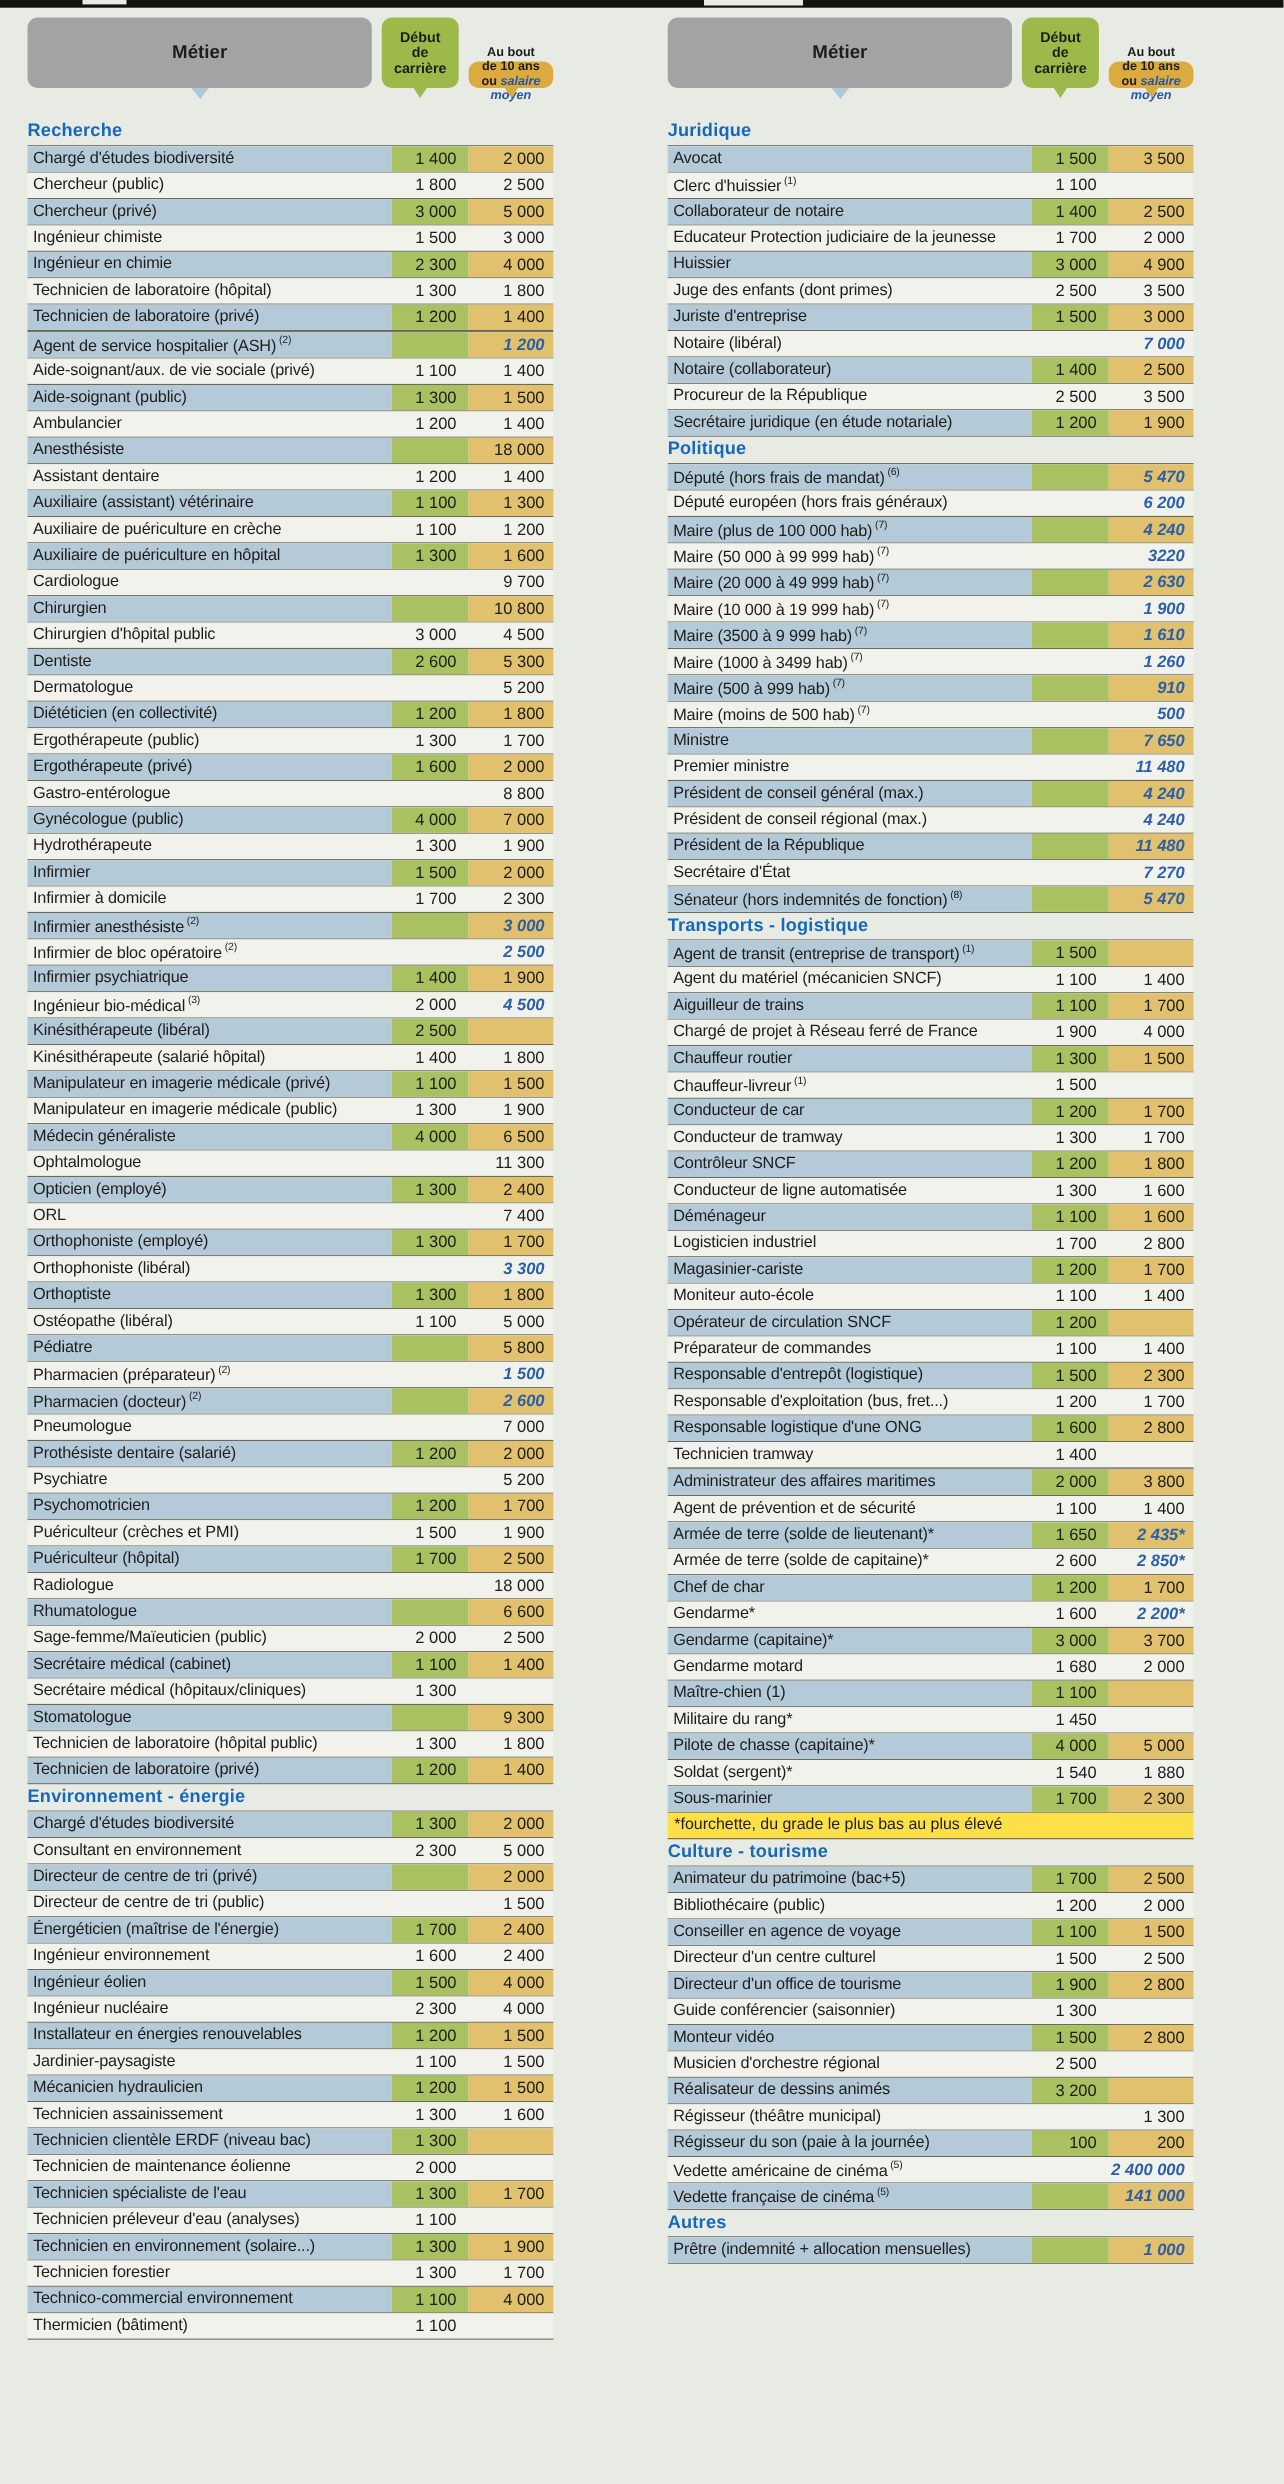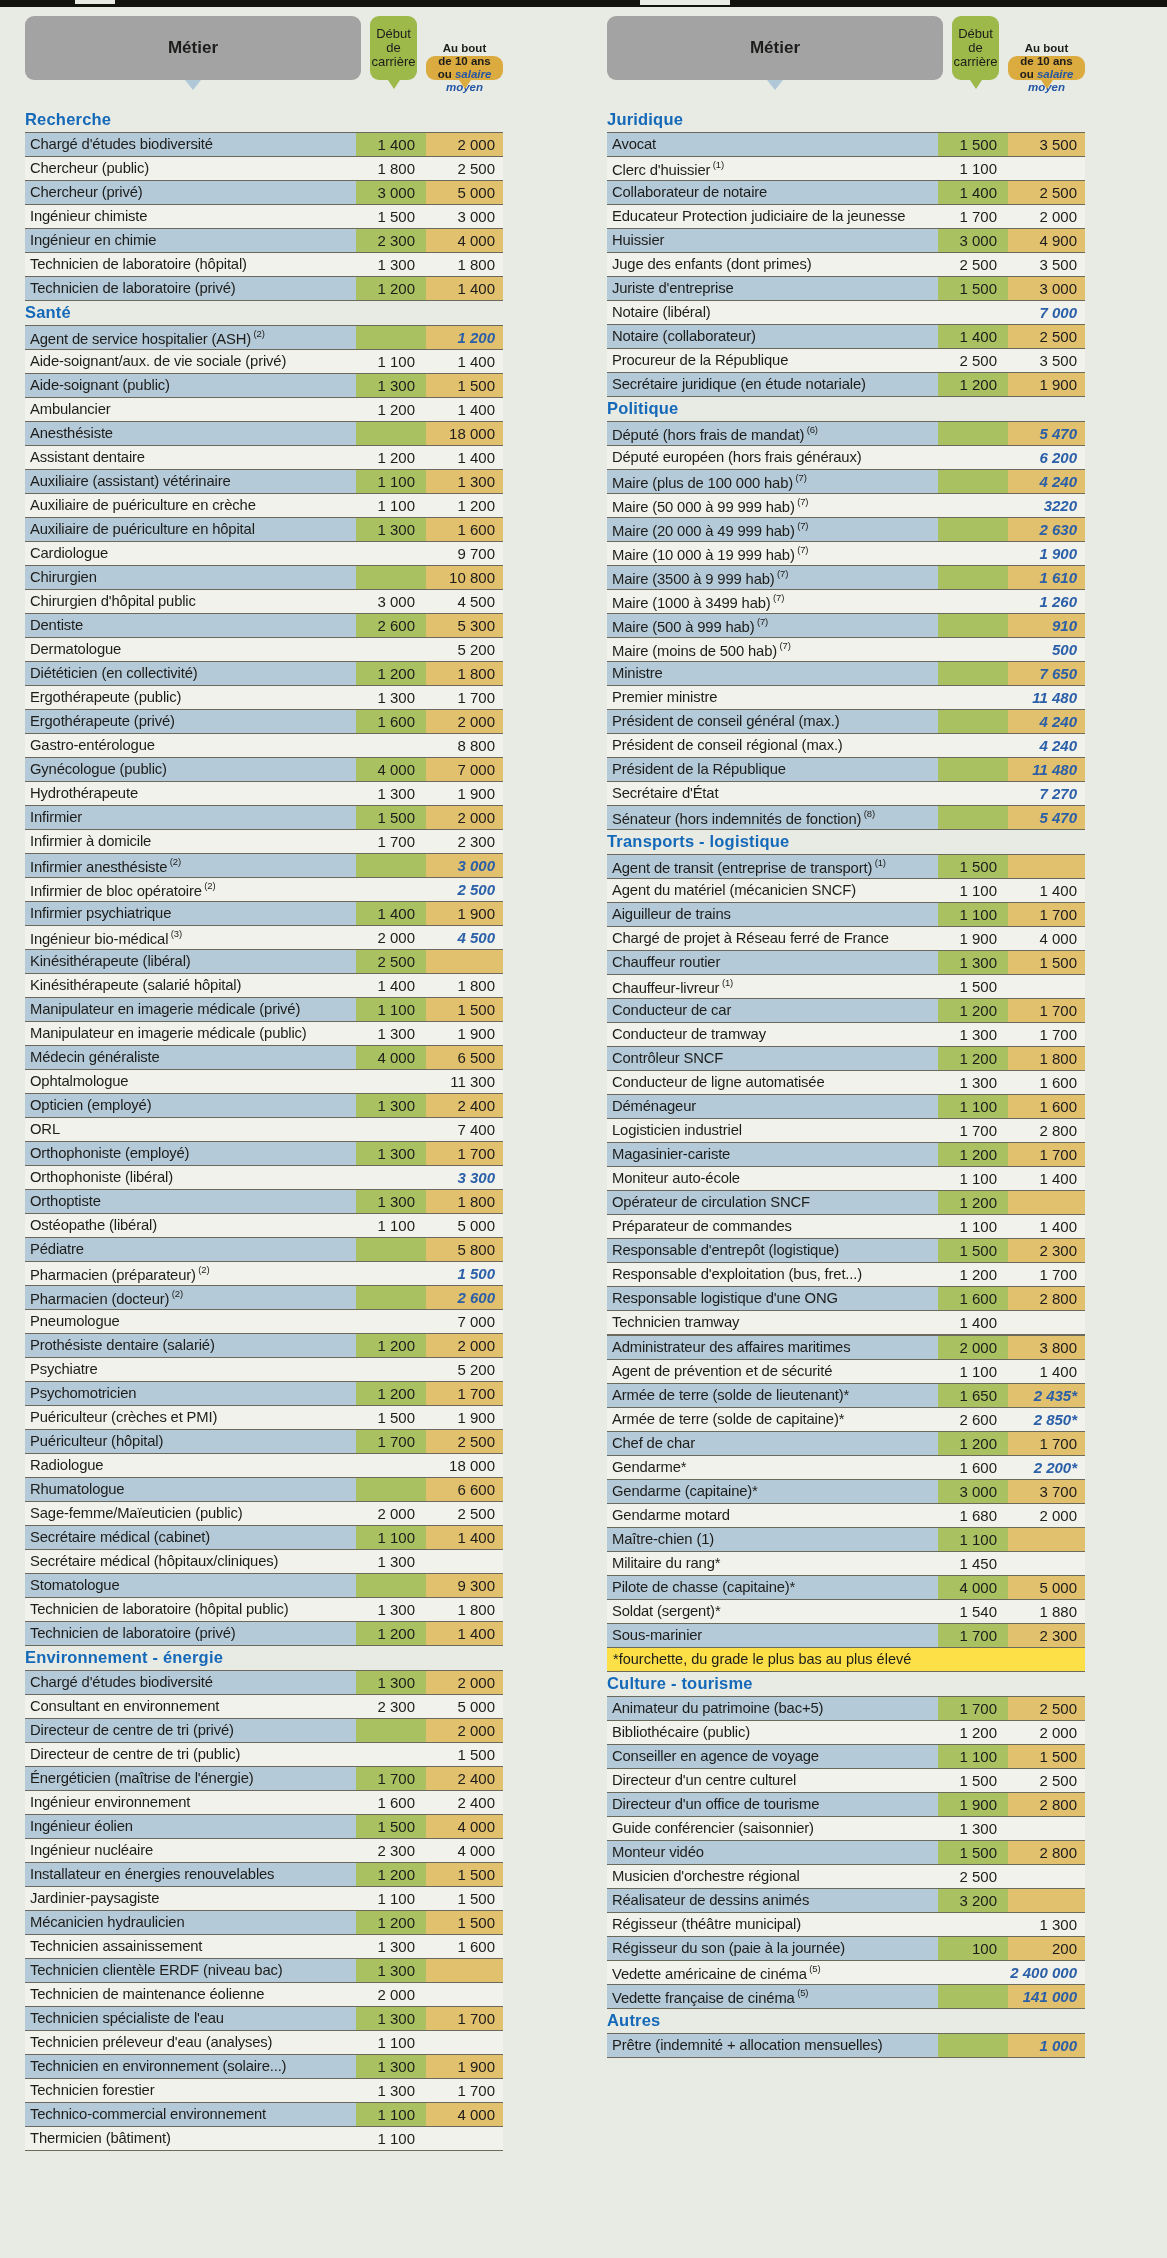--- a/index.html
+++ b/index.html
@@ -13,21 +13,21 @@
   .scan-edge::after{content:"";position:absolute;left:640px;top:0;width:90px;height:5px;background:#e8eae4;}
   .scan-edge::before{content:"";position:absolute;left:75px;top:0;width:40px;height:4px;background:#e8eae4;}
   .page{display:flex;padding:16px 0 0 25px;gap:104px;}
   .col{width:478px;}
   
   .table-head{display:flex;gap:9px;height:64px;margin-bottom:28px;}
   .bubble{border-radius:9px;position:relative;display:flex;align-items:center;justify-content:center;box-sizing:border-box;}
   .bubble::after{content:"";position:absolute;top:100%;left:50%;margin-left:-8px;
     border:8px solid transparent;border-top:10px solid #b0c7d7;}
   .bubble.metier{flex:1;background:#a3a3a3;font-weight:bold;font-size:17px;}
-  .bubble.debut{width:47px;background:#9db94a;font-weight:normal;font-size:13px;
+  .bubble.debut{width:70px;background:#9db94a;font-weight:bold;font-size:13px;
     text-align:center;line-height:1.1;white-space:pre-line;}
   .bubble.debut::after{border-top-color:#9db94a;margin-left:-6px;border-width:6px;border-top-width:9px;}
   .bubble.bout{width:77px;background:#dcab3f;font-weight:bold;font-size:11.5px;
     text-align:center;line-height:1.12;padding:2px;margin-top:40px;}
   .bubble.bout::after{border-top-color:#dcab3f;margin-left:-6px;border-width:6px;border-top-width:9px;}
   .bout-inner{white-space:pre-line;}
   .bout-inner .em{color:#2456a5;font-style:italic;}
   
   .section{}
   .section-title{color:#1569b9;font-weight:bold;font-size:16.5px;height:24px;line-height:22px;letter-spacing:.2px;}
@@ -101,21 +101,20 @@
               <div class="cell v2">1 800</div>
             </div>
             <div class="row alt">
               <div class="name">Technicien de laboratoire (privé)</div>
               <div class="cell v1">1 200</div>
               <div class="cell v2">1 400</div>
             </div>
           </div>
         </div>
         <div class="section">
-          <div class="section-title">Santé</div>
           <div class="rows">
             <div class="row alt">
               <div class="name">Agent de service hospitalier (ASH)<sup> (2)</sup></div>
               <div class="cell v1"></div>
               <div class="cell v2 em2">1 200</div>
             </div>
             <div class="row">
               <div class="name">Aide-soignant/aux. de vie sociale (privé)</div>
               <div class="cell v1">1 100</div>
               <div class="cell v2">1 400</div>

